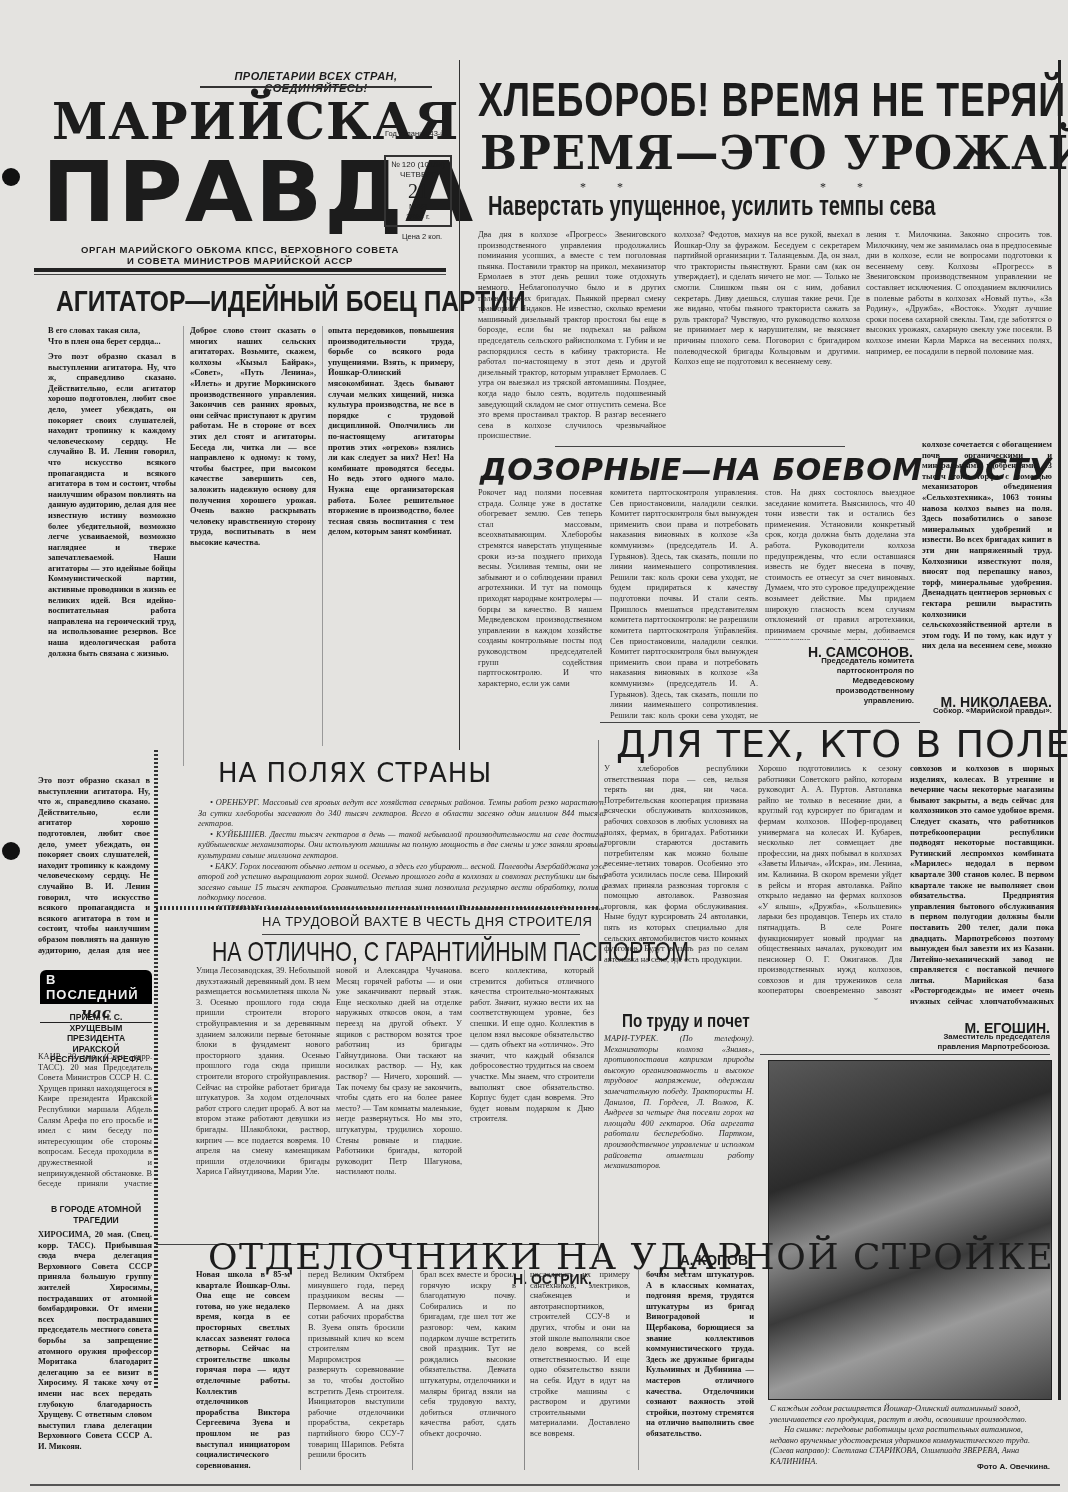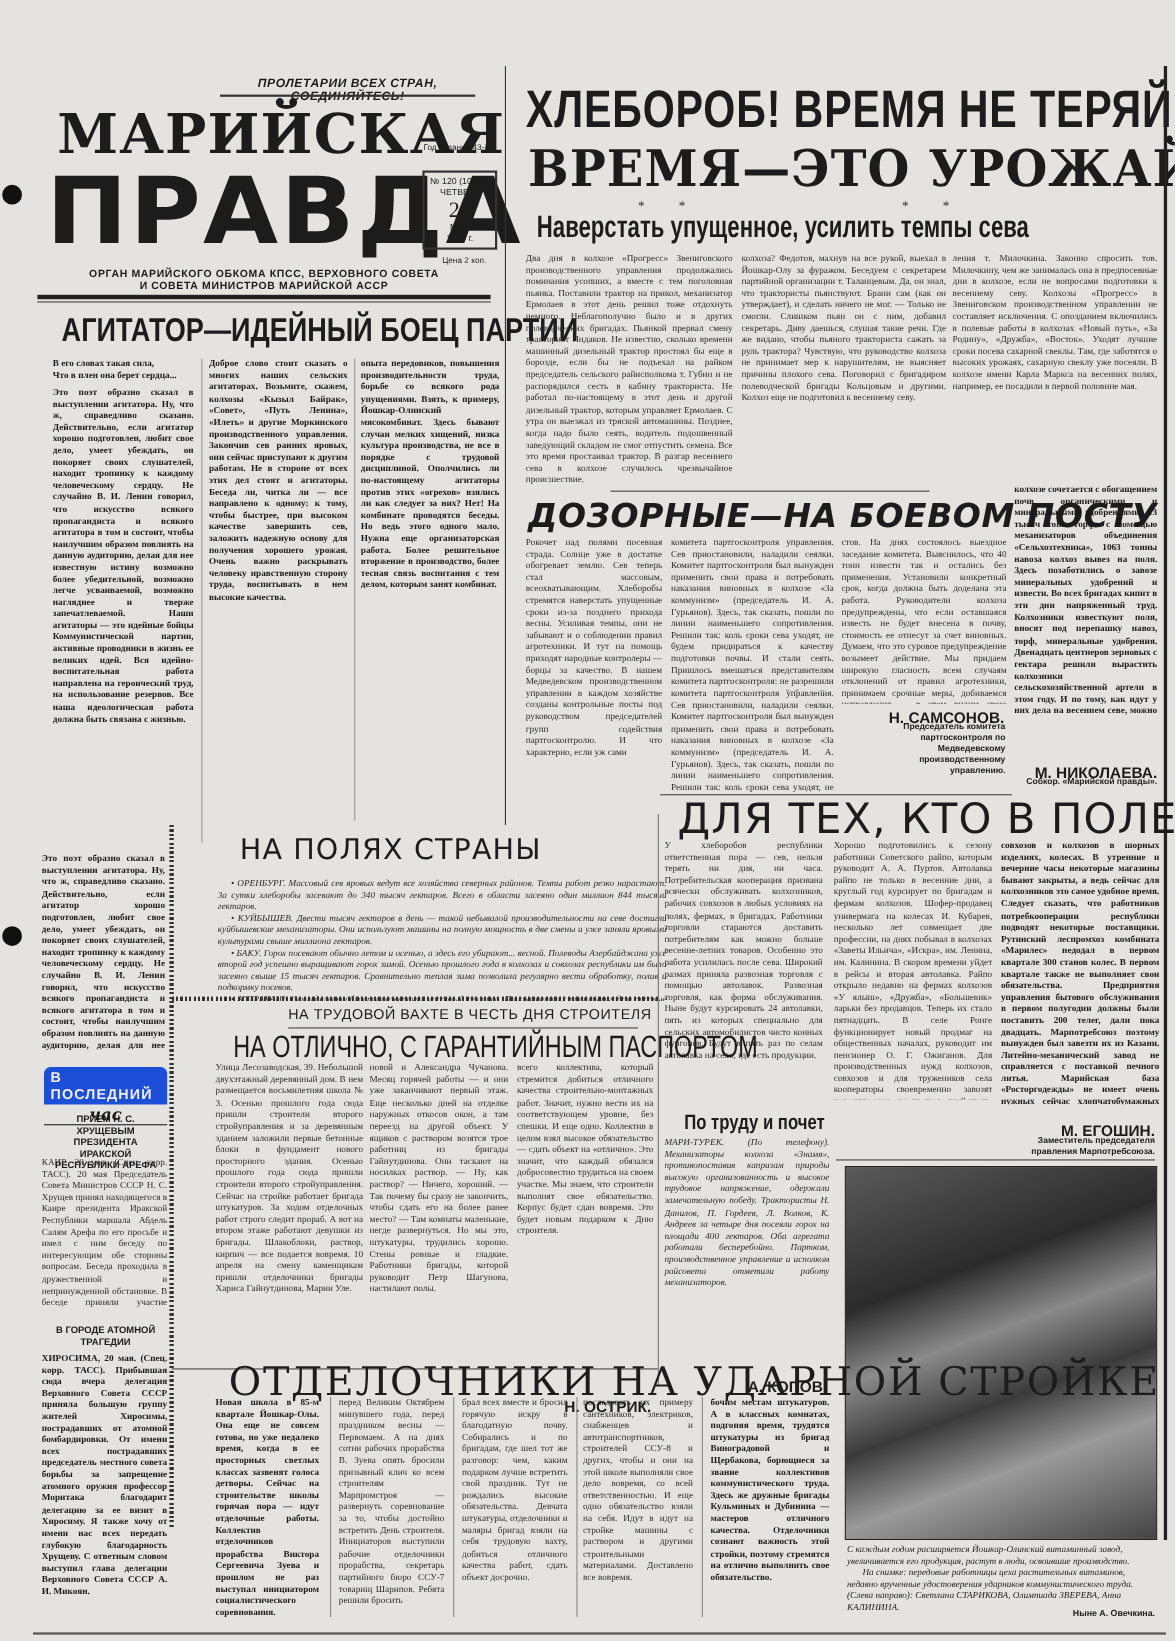--- a/index.html
+++ b/index.html
@@ -43,21 +43,21 @@
 
   .signature { font-family: "Liberation Sans", sans-serif; font-weight: bold; font-size: 14px; text-align: right; }
   .sig-sub { font-family: "Liberation Sans", sans-serif; font-size: 7.8px; text-align: right; line-height: 10px; font-weight: bold; }
   .photo {
     background: linear-gradient(160deg, #5a5a5a 0%, #2b2b2b 30%, #8a8a8a 45%, #3a3a3a 60%, #9a9a9a 75%, #444 100%);
     border: 1px solid #222;
   }
   .caption { font-family: "Liberation Serif", serif; font-style: italic; font-size: 8.4px; line-height: 10.5px; color: #222; }
 
   .badge-last {
-    background: #1d4ed8; color: #eee; font-family: "Liberation Sans", sans-serif; font-weight: bold;
+    background: #000000; color: #eee; font-family: "Liberation Sans", sans-serif; font-weight: bold;
     font-size: 13px; letter-spacing: 1px; padding: 2px 6px; border-radius: 6px 6px 0 0;
   }
   .badge-chas { font-family: "DejaVu Serif", serif; font-style: italic; font-weight: bold; font-size: 15px; text-align: center; border-bottom: 1.5px solid #222; }
   .news-head { font-family: "Liberation Sans", sans-serif; font-weight: bold; font-size: 8.6px; text-align: center; line-height: 10.5px; }
   .hole { position: absolute; width: 18px; height: 18px; border-radius: 50%; background: #111; }
 </style>
 </head>
 <body>
 
 <div class="page">
@@ -162,21 +162,21 @@
   <div class="abs head-condensed" style="left:622px; top:1010px; font-size:19px; transform:scaleX(0.8);">По труду и почет</div>
   <div class="abs body-text italic" style="left:604px; top:1034px; width:150px; height:218px;">МАРИ-ТУРЕК. (По телефону). Механизаторы колхоза «Знамя», противопоставив капризам природы высокую организованность и высокое трудовое напряжение, одержали замечательную победу. Трактористы Н. Данилов, П. Гордеев, Л. Волков, К. Андреев за четыре дня посеяли горох на площади 400 гектаров. Оба агрегата работали бесперебойно. Партком, производственное управление и исполком райсовета отметили работу механизаторов.</div>
   <div class="abs signature" style="left:604px; top:1252px; width:148px;padding-left:12px;">А. КОПОВ.</div>
 
   <div class="hrule" style="left:760px; top:1054px; width:290px;"></div>
   <div class="abs photo" style="left:768px; top:1060px; width:284px; height:340px;"></div>
   <div class="abs caption" style="left:770px; top:1404px; width:282px;">
     <div>С каждым годом расширяется Йошкар-Олинский витаминный завод, увеличивается его продукция, растут в люди, освоившие производство.</div>
     <div style="text-indent:14px;">На снимке: передовые работницы цеха растительных витаминов, недавно врученные удостоверения ударников коммунистического труда. (Слева направо): Светлана СТАРИКОВА, Олимпиада ЗВЕРЕВА, Анна КАЛИНИНА.</div>
   </div>
-  <div class="abs signature" style="left:900px; top:1462px; width:150px; font-size:8px;">Ныне А. Овечкина.</div>
+  <div class="abs signature" style="left:900px; top:1462px; width:150px; font-size:8px;">Фото А. Овечкина.</div>
 
   <div class="abs" style="left:40px; top:970px; width:112px;">
     <div class="badge-last">В ПОСЛЕДНИЙ</div>
     <div class="badge-chas">час</div>
   </div>
   <div class="abs news-head" style="left:44px; top:1012px; width:104px;">ПРИЕМ Н. С. ХРУЩЕВЫМ ПРЕЗИДЕНТА ИРАКСКОЙ РЕСПУБЛИКИ АРЕФА</div>
   <div class="abs body-text" style="left:38px; top:1052px; width:114px; height:140px;">КАИР, 20 мая. (Спец. корр. ТАСС). 20 мая Председатель Совета Министров СССР Н. С. Хрущев принял находящегося в Каире президента Иракской Республики маршала Абдель Салям Арефа по его просьбе и имел с ним беседу по интересующим обе стороны вопросам. Беседа проходила в дружественной и непринужденной обстановке. В беседе приняли участие министр иностранных дел СССР А. А. Громыко и министр иностранных дел Иракской Республики Субхи Абдель Хамид. На беседе присутствовали заведующий отделом стран Ближнего Востока МИД СССР А. Д. Щиборин.</div>
   <div class="abs news-head" style="left:50px; top:1204px; width:92px;">В ГОРОДЕ АТОМНОЙ ТРАГЕДИИ</div>
   <div class="abs body-text bold" style="left:38px; top:1230px; width:114px; height:230px;">ХИРОСИМА, 20 мая. (Спец. корр. ТАСС). Прибывшая сюда вчера делегация Верховного Совета СССР приняла большую группу жителей Хиросимы, пострадавших от атомной бомбардировки. От имени всех пострадавших председатель местного совета борьбы за запрещение атомного оружия профессор Моритака благодарит делегацию за ее визит в Хиросиму. Я также хочу от имени нас всех передать глубокую благодарность Хрущеву. С ответным словом выступил глава делегации Верховного Совета СССР А. И. Микоян.</div>
 

